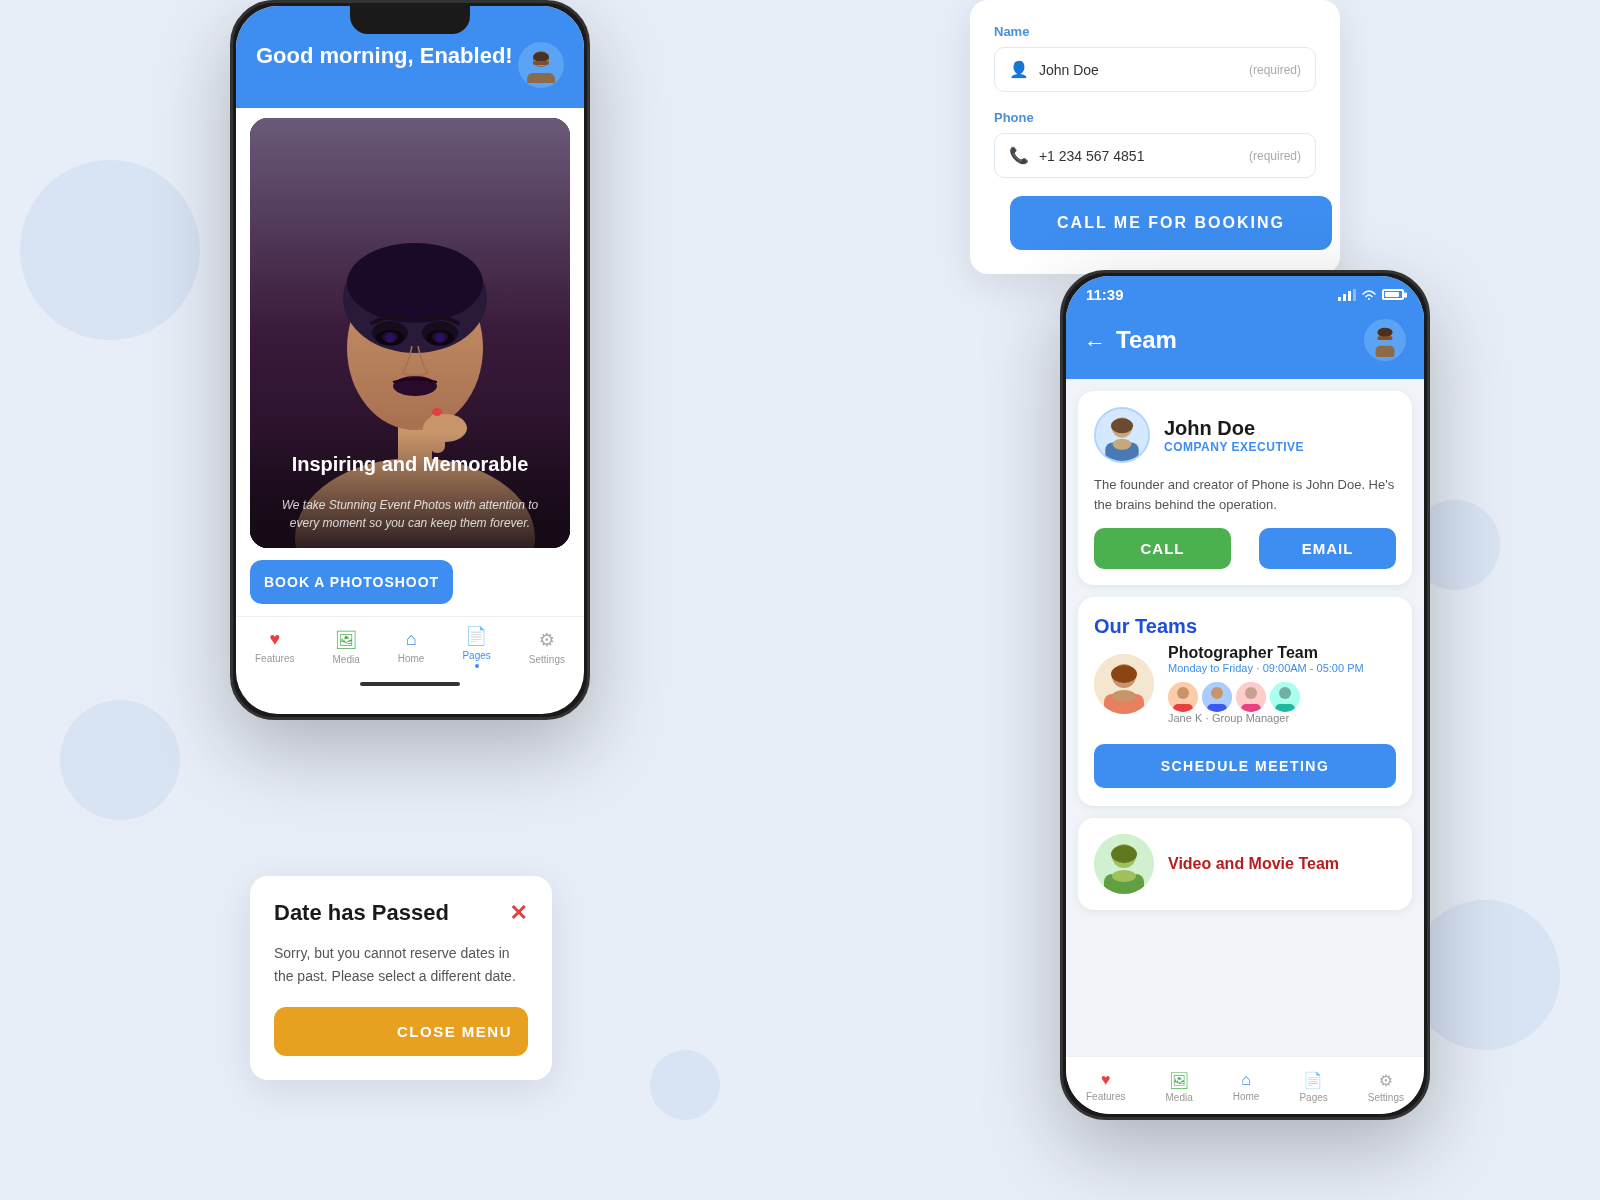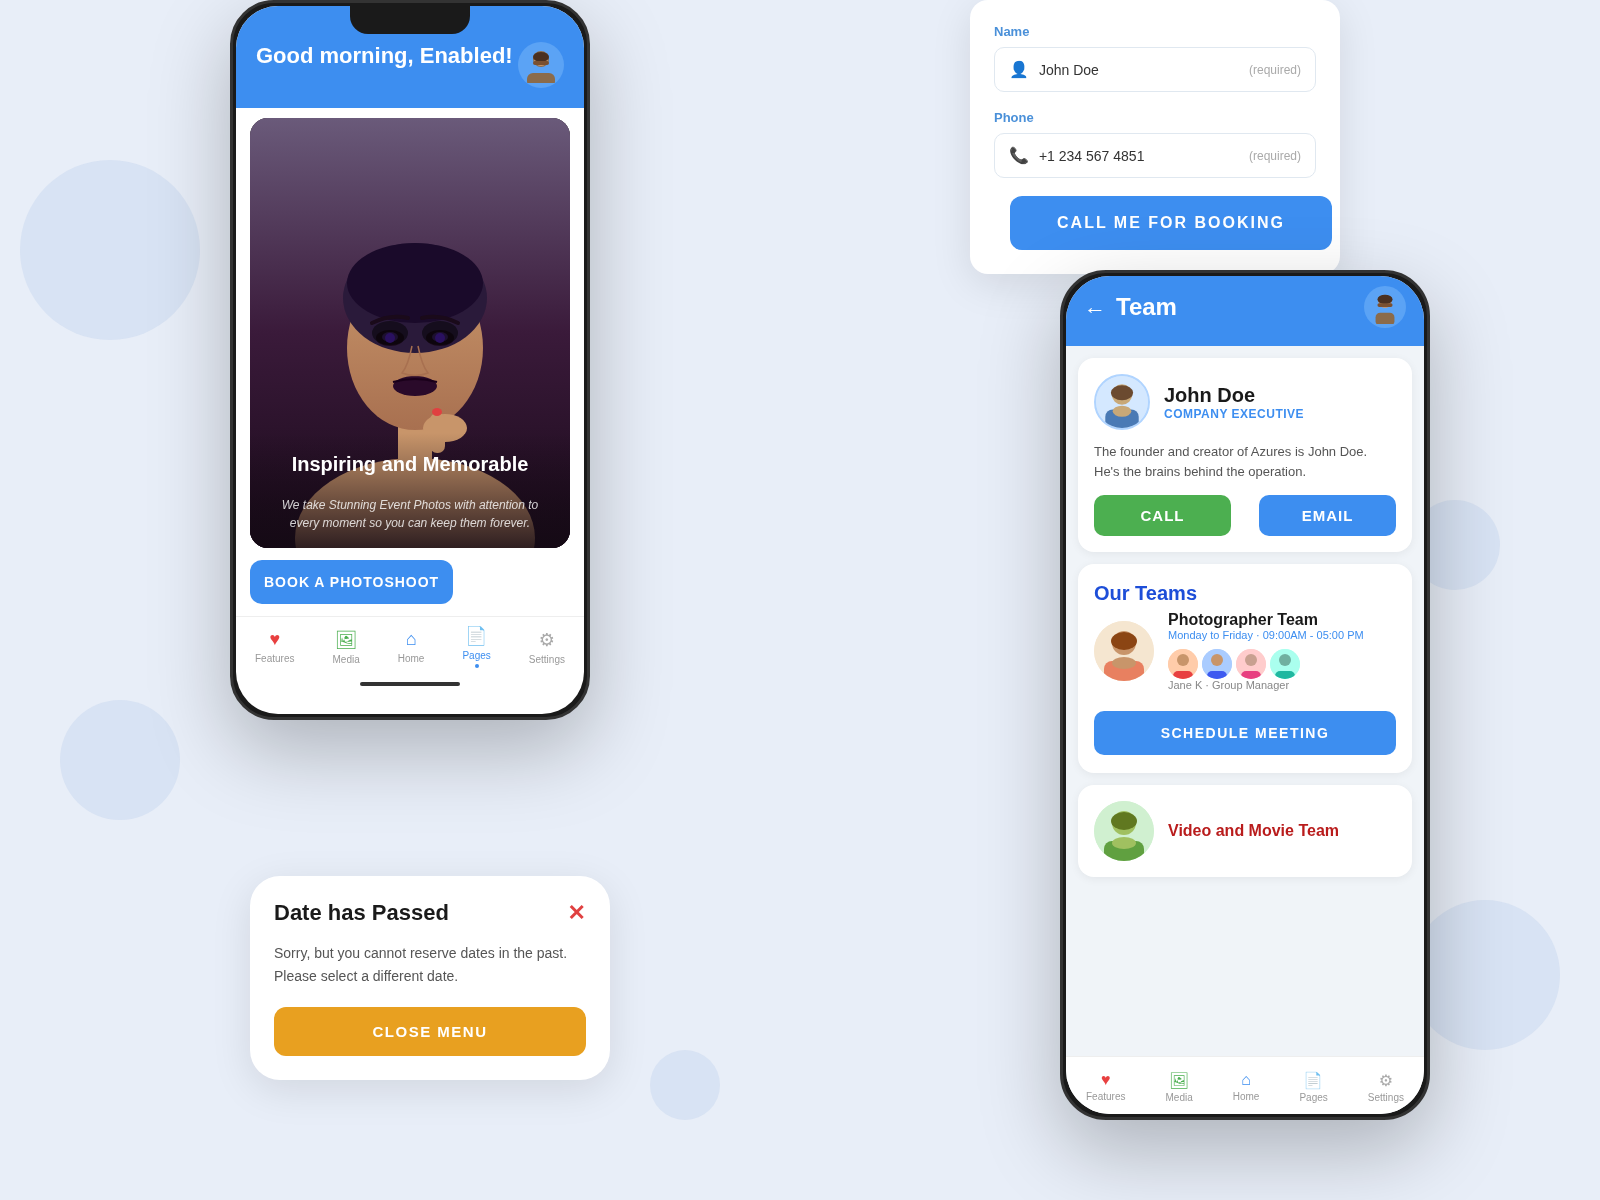--- a/index.html
+++ b/index.html
@@ -209,23 +209,23 @@
       border-radius: 12px;
       border: none;
       margin-left: 16px;
     }
 
     
     .date-passed-card {
       position: absolute;
       left: 250px;
       bottom: 120px;
-      width: 360px;
+      width: 302px;
       background: #fff;
-      border-radius: 30px;
+      border-radius: 18px;
       padding: 24px;
       box-shadow: 0 10px 40px rgba(0,0,0,0.1);
     }
     .date-passed-header {
       display: flex;
       justify-content: space-between;
       align-items: center;
       margin-bottom: 16px;
     }
     .date-passed-title {
@@ -245,21 +245,21 @@
       line-height: 1.6;
       margin-bottom: 20px;
     }
     .close-menu-btn {
       width: 100%;
       background: #e8a020;
       color: #fff;
       font-size: 15px;
       font-weight: 700;
       letter-spacing: 1.5px;
-      text-align: center;
+      text-align: right;
       padding: 16px;
       border-radius: 12px;
       border: none;
     }
 
     
     .phone2 {
       position: absolute;
       right: 170px;
       top: 270px;
@@ -650,20 +650,39 @@
     <div class="date-passed-title">Date has Passed</div>
     <div class="close-x">✕</div>
   </div>
   <div class="date-passed-body">Sorry, but you cannot reserve dates in the past. Please select a different date.</div>
   <button class="close-menu-btn">CLOSE MENU</button>
 </div>
 
 <div class="phone2">
   <div class="phone2-inner">
 
+    <div class="phone2-status-bar">
+      <span class="status-time">11:39</span>
+      <div class="status-icons">
+        <svg width="18" height="12" viewBox="0 0 18 12">
+          <rect x="0" y="8" width="3" height="4" fill="white"></rect>
+          <rect x="5" y="5" width="3" height="7" fill="white"></rect>
+          <rect x="10" y="2" width="3" height="10" fill="white"></rect>
+          <rect x="15" y="0" width="3" height="12" fill="rgba(255,255,255,0.4)"></rect>
+        </svg>
+        <svg width="16" height="12" viewBox="0 0 16 12">
+          <path d="M8 10 L8 10" stroke="white" stroke-width="2" stroke-linecap="round"></path>
+          <path d="M5 7.5 Q8 4.5 11 7.5" stroke="white" stroke-width="1.5" fill="none" stroke-linecap="round"></path>
+          <path d="M2 5 Q8 -1 14 5" stroke="white" stroke-width="1.5" fill="none" stroke-linecap="round"></path>
+        </svg>
+        <div class="battery-icon">
+          <div class="battery-fill"></div>
+        </div>
+      </div>
+    </div>
 
     <div class="phone2-header">
       <div class="header-left">
         <span class="back-arrow">←</span>
         <span class="header-title">Team</span>
       </div>
       <div class="avatar-circle" style="width:42px;height:42px;">
         <svg viewBox="0 0 36 36" fill="none" width="34" height="34">
           <circle cx="18" cy="12" r="7" fill="#c8956a"></circle>
           <ellipse cx="18" cy="10" rx="8" ry="5" fill="#4a3020"></ellipse>
@@ -684,21 +703,21 @@
               <ellipse cx="28" cy="18" rx="12" ry="8" fill="#6b4a30"></ellipse>
               <rect x="10" y="36" width="36" height="22" rx="8" fill="#4a7ab5"></rect>
               <ellipse cx="28" cy="38" rx="10" ry="6" fill="#c8a878"></ellipse>
             </svg>
           </div>
           <div>
             <div class="member-name">John Doe</div>
             <div class="member-role">COMPANY EXECUTIVE</div>
           </div>
         </div>
-        <div class="member-bio">The founder and creator of Azures is John Doe. He's the brains behind the operation.</div>
+        <div class="member-bio">The founder and creator of Phone is John Doe. He's the brains behind the operation.</div>
         <div class="member-actions">
           <button class="call-btn">CALL</button>
           <button class="email-btn">EMAIL</button>
         </div>
       </div>
 
       <div class="our-teams-section">
         <div class="section-title">Our Teams</div>
 
         

